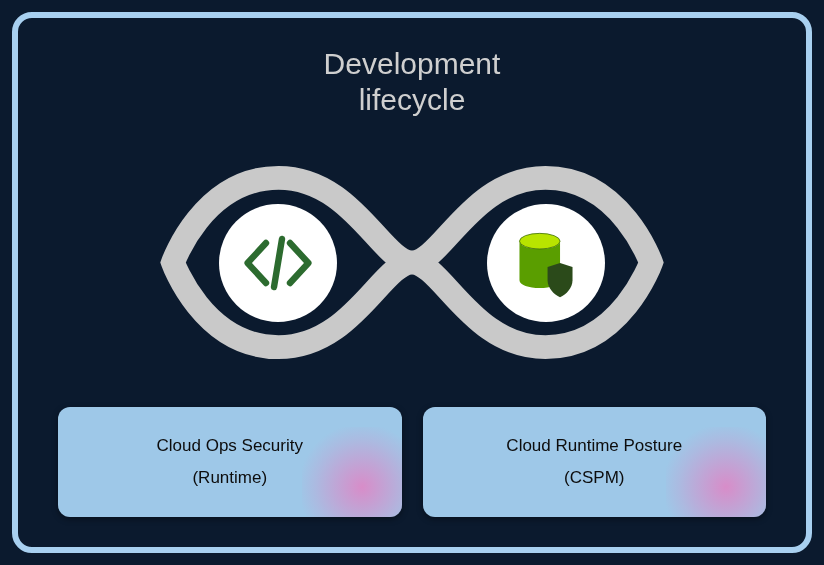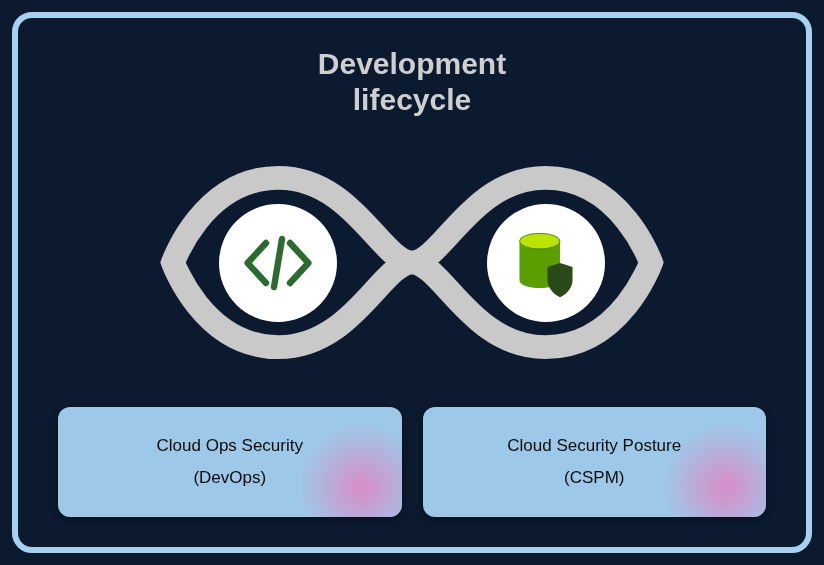--- a/index.html
+++ b/index.html
@@ -23,21 +23,21 @@
     }
     .headings {
       display: flex;
       justify-content: space-around;
       margin-bottom: 10px;
       margin-top: 8px;
     }
     .heading {
       color: #cfcfcf;
       font-size: 30px;
-      font-weight: 700;
+      font-weight: 400;
       text-align: center;
       line-height: 1.2;
       width: 260px;
     }
     .infinity-wrapper {
       position: relative;
       width: 520px;
       height: 250px;
       margin: 10px auto 20px auto;
     }
@@ -138,22 +138,22 @@
         <ellipse cx="42" cy="22" rx="26" ry="10" fill="none" stroke="#3a6b00" stroke-width="1"></ellipse>
         <path d="M 68 50 L 84 55 L 84 72 C 84 82, 76 90, 68 94 C 60 90, 52 82, 52 72 L 52 55 Z" fill="#2b4a1a"></path>
       </svg>
     </div>
   </div>
 
   <div class="cards">
     <div class="card">
       <div class="blob"></div>
       <div class="card-title">Cloud Ops Security</div>
-      <div class="card-sub">(DevOps)</div>
+      <div class="card-sub">(Runtime)</div>
     </div>
     <div class="card">
       <div class="blob"></div>
-      <div class="card-title">Cloud Security Posture</div>
+      <div class="card-title">Cloud Runtime Posture</div>
       <div class="card-sub">(CSPM)</div>
     </div>
   </div>
 
 </div>
 
 </body></html>

